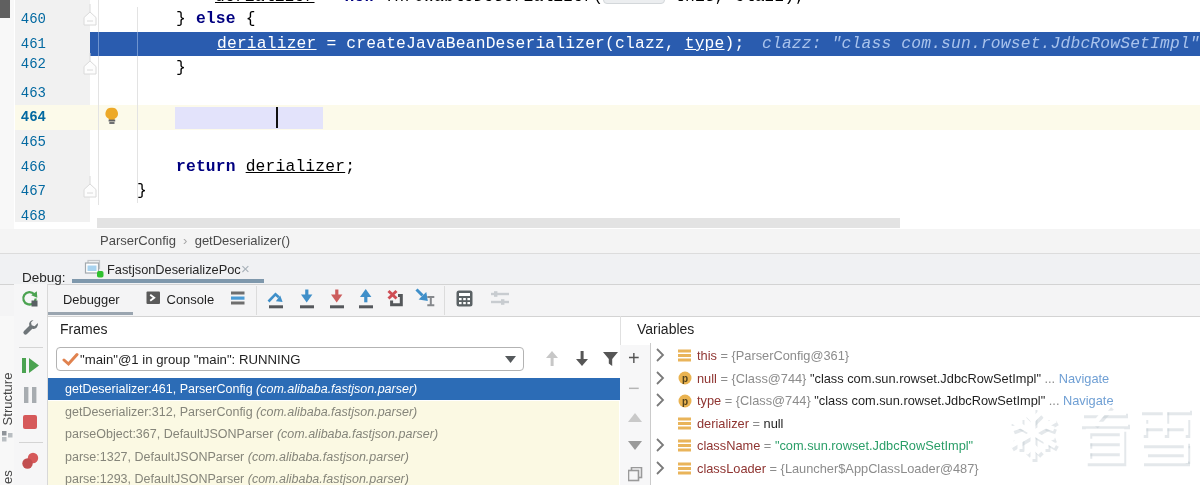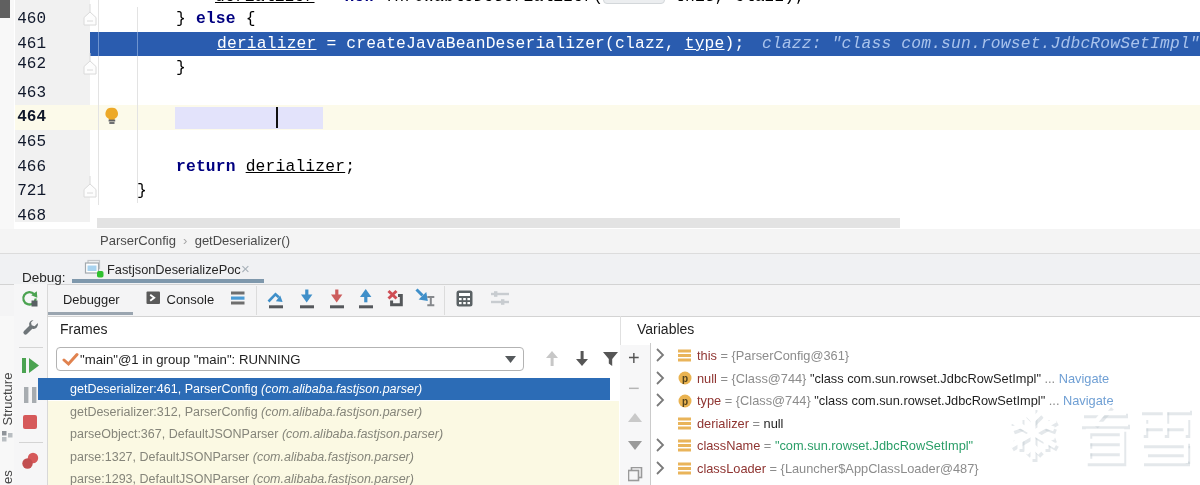--- a/index.html
+++ b/index.html
@@ -4,27 +4,27 @@
 <style>
   html,body{margin:0;padding:0;}
   #root{position:relative;width:1200px;height:485px;background:#fff;overflow:hidden;
         font-family:"Liberation Sans",sans-serif;}
   .abs{position:absolute;}
   
   .codeline{position:absolute;height:25px;line-height:24.55px;
     font-family:"Liberation Mono",monospace;font-size:16.3px;letter-spacing:0.18px;color:#000;white-space:pre;}
   .kw{color:#000080;font-weight:bold;}
   .un{text-decoration:underline;}
-  .lnum{position:absolute;width:31px;text-align:right;color:#0f172a;
-    font-family:"Liberation Mono",monospace;font-size:16px;line-height:24.55px;height:25px;left:15px;}
+  .lnum{position:absolute;width:31px;text-align:right;color:#0369a1;
+    font-family:"Liberation Mono",monospace;font-size:14px;line-height:24.55px;height:25px;left:15px;}
   .guide{position:absolute;width:1px;background:#e3e3e3;}
   
   .uitxt{font-size:13.5px;color:#262626;}
-  .frrow{position:absolute;left:38px;width:572px;height:22.4px;line-height:22.4px;
-     font-size:12.5px;color:#85857a;padding-left:32px;box-sizing:border-box;white-space:pre;}
+  .frrow{position:absolute;left:48px;width:572px;height:22.4px;line-height:22.4px;
+     font-size:12.5px;color:#85857a;padding-left:17px;box-sizing:border-box;white-space:pre;}
   .vrow{position:absolute;left:697px;width:503px;height:22.5px;line-height:22.5px;
      font-size:12.8px;white-space:pre;}
   .vname{color:#8f3431;}
   .vgray{color:#8c8c8c;}
 </style>
 </head>
 <body>
 <div id="root">
 
   <div class="abs" style="left:0;top:0;width:1200px;height:229px;background:#fff;"></div>
@@ -42,21 +42,21 @@
   <div class="guide" style="left:97.5px;top:31.75px;height:24.55px;background:#6f94cf;"></div>
   <div class="guide" style="left:136.5px;top:31.75px;height:24.55px;background:#6f94cf;"></div>
 
   <div class="lnum" style="top:7.2px;">460</div>
   <div class="lnum" style="top:31.75px;">461</div>
   <div class="lnum" style="top:52px;">462</div>
   <div class="lnum" style="top:80.85px;">463</div>
   <div class="lnum" style="top:105.4px;font-weight:bold;">464</div>
   <div class="lnum" style="top:129.95px;">465</div>
   <div class="lnum" style="top:154.5px;">466</div>
-  <div class="lnum" style="top:179.05px;">721</div>
+  <div class="lnum" style="top:179.05px;">467</div>
   <div class="lnum" style="top:203.6px;">468</div>
 
   <div class="codeline" style="left:215px;top:-15.3px;"><span class="un">derializer</span> = <span class="kw">new</span> ThrowableDeserializer(<span style="display:inline-block;width:60px;height:16px;background:#eceef0;border:1px solid #d3d7da;border-radius:4px;vertical-align:-3px;"></span> this, clazz);</div>
   <div class="codeline" style="left:176px;top:7.2px;text-align:center;">} <span class="kw">else</span> {</div>
   <div class="codeline" style="left:217px;top:31.75px;color:#fff;"><span class="un">derializer</span> = createJavaBeanDeserializer(clazz, <span class="un">type</span>);</div>
   <div class="codeline" style="left:762px;top:31.75px;color:#a9c3ec;font-style:italic;">clazz: "class com.sun.rowset.JdbcRowSetImpl"</div>
   <div class="codeline" style="left:176px;top:56.3px;">}</div>
 
   <div class="abs" style="left:175px;top:106.5px;width:148px;height:22.5px;background:#e3e3fb;"></div>
   <div class="abs" style="left:275.5px;top:107px;width:2px;height:21px;background:#111;"></div>

